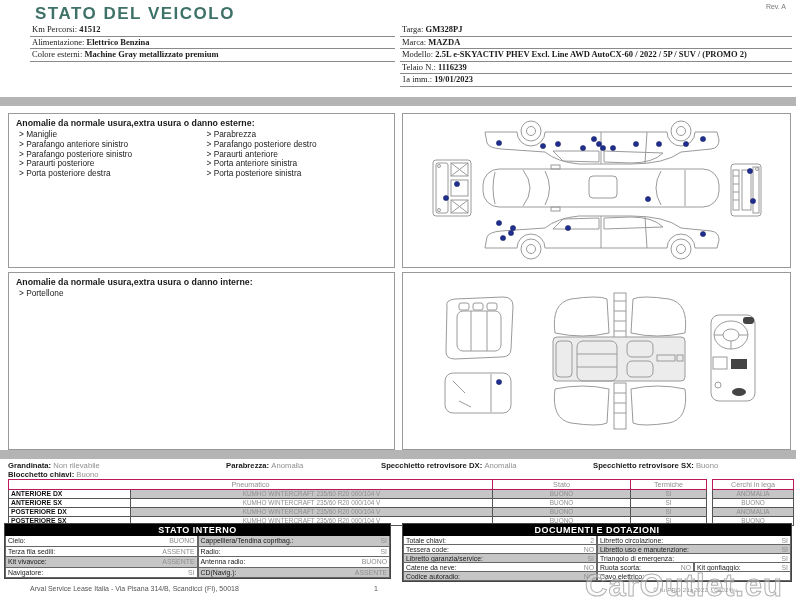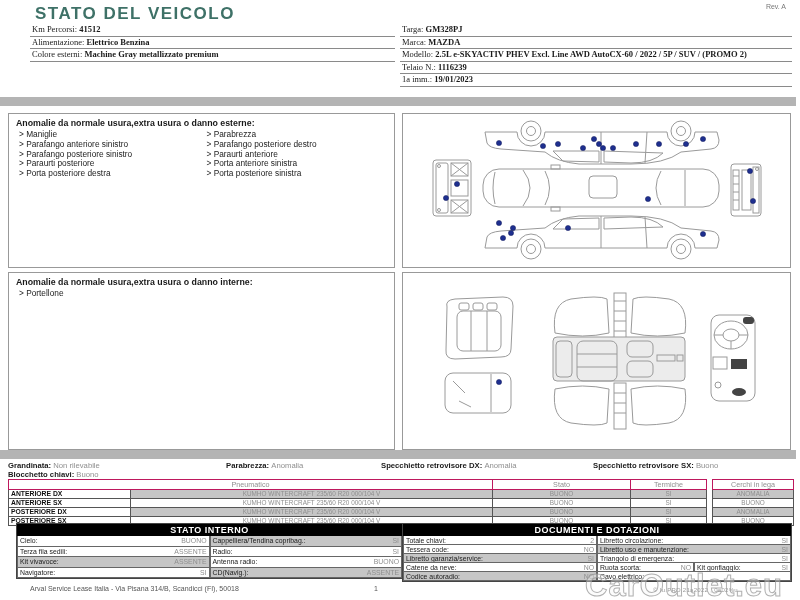--- a/index.html
+++ b/index.html
@@ -44,22 +44,22 @@
   
   table{border-collapse:collapse;table-layout:fixed;}
   #tyre-table{position:absolute;left:8px;top:479px;width:698px;}
   #cerchi-table{position:absolute;left:712px;top:479px;width:82px;}
   th{font-weight:normal;color:#8f8f8f;font-size:7.2px;height:9px;border:1px solid #be185d;padding:0;}
   td{border:1px solid #555;height:8px;padding:0 2px;font-size:6.4px;line-height:8px;overflow:hidden;white-space:nowrap;}
   td.poslbl{font-weight:bold;font-size:6.8px;color:#111;}
   td.c{text-align:center;color:var(--vgray);}
   .shaded{background:var(--shade);}
   
-  #stato-table{left:16px;top:523px;width:387px;}
-  #doc-table{left:402px;top:523px;width:390px;}
+  #stato-table{left:4px;top:523px;width:387px;}
+  #doc-table{left:402px;top:523px;width:390px;text-decoration:underline;}
   .btable{position:absolute;border:1px solid #444;box-sizing:border-box;background:#fff;}
   .tbl-hdr{background:#000;color:#fff;font-weight:bold;text-align:center;font-size:9px;height:12px;line-height:12px;letter-spacing:.5px;}
   .tbl-row{display:flex;}
   #stato-table .tbl-row{height:10.5px;line-height:10.5px;}
   #doc-table .tbl-row{height:9px;line-height:9px;}
   .cell{display:flex;justify-content:space-between;border:1px solid #666;border-top:none;padding:0 2px;box-sizing:border-box;font-size:6.9px;overflow:hidden;white-space:nowrap;}
   .half{width:50%;} .quarter{width:25%;}
   .cval{color:var(--vgray);padding-left:3px;}
   
   #footer-company{left:30px;top:585px;font-size:7px;color:#555;}

